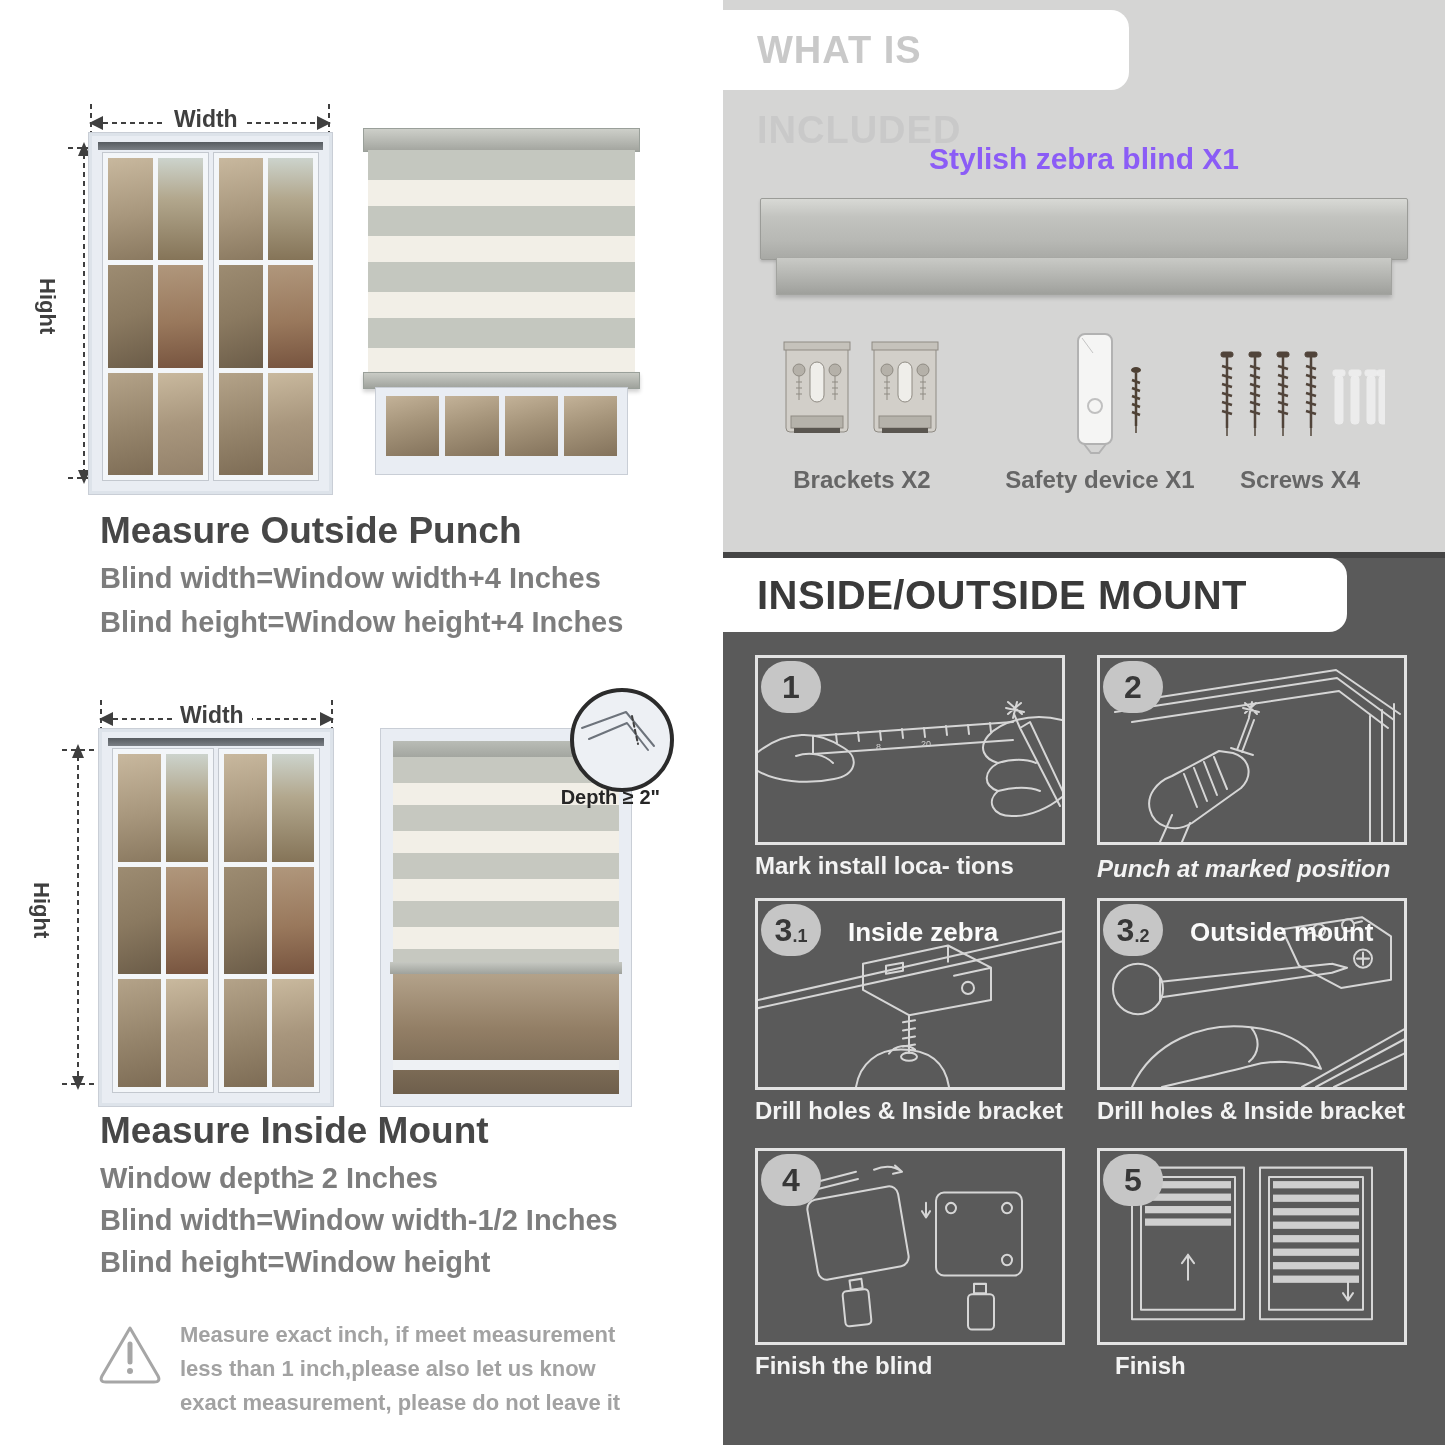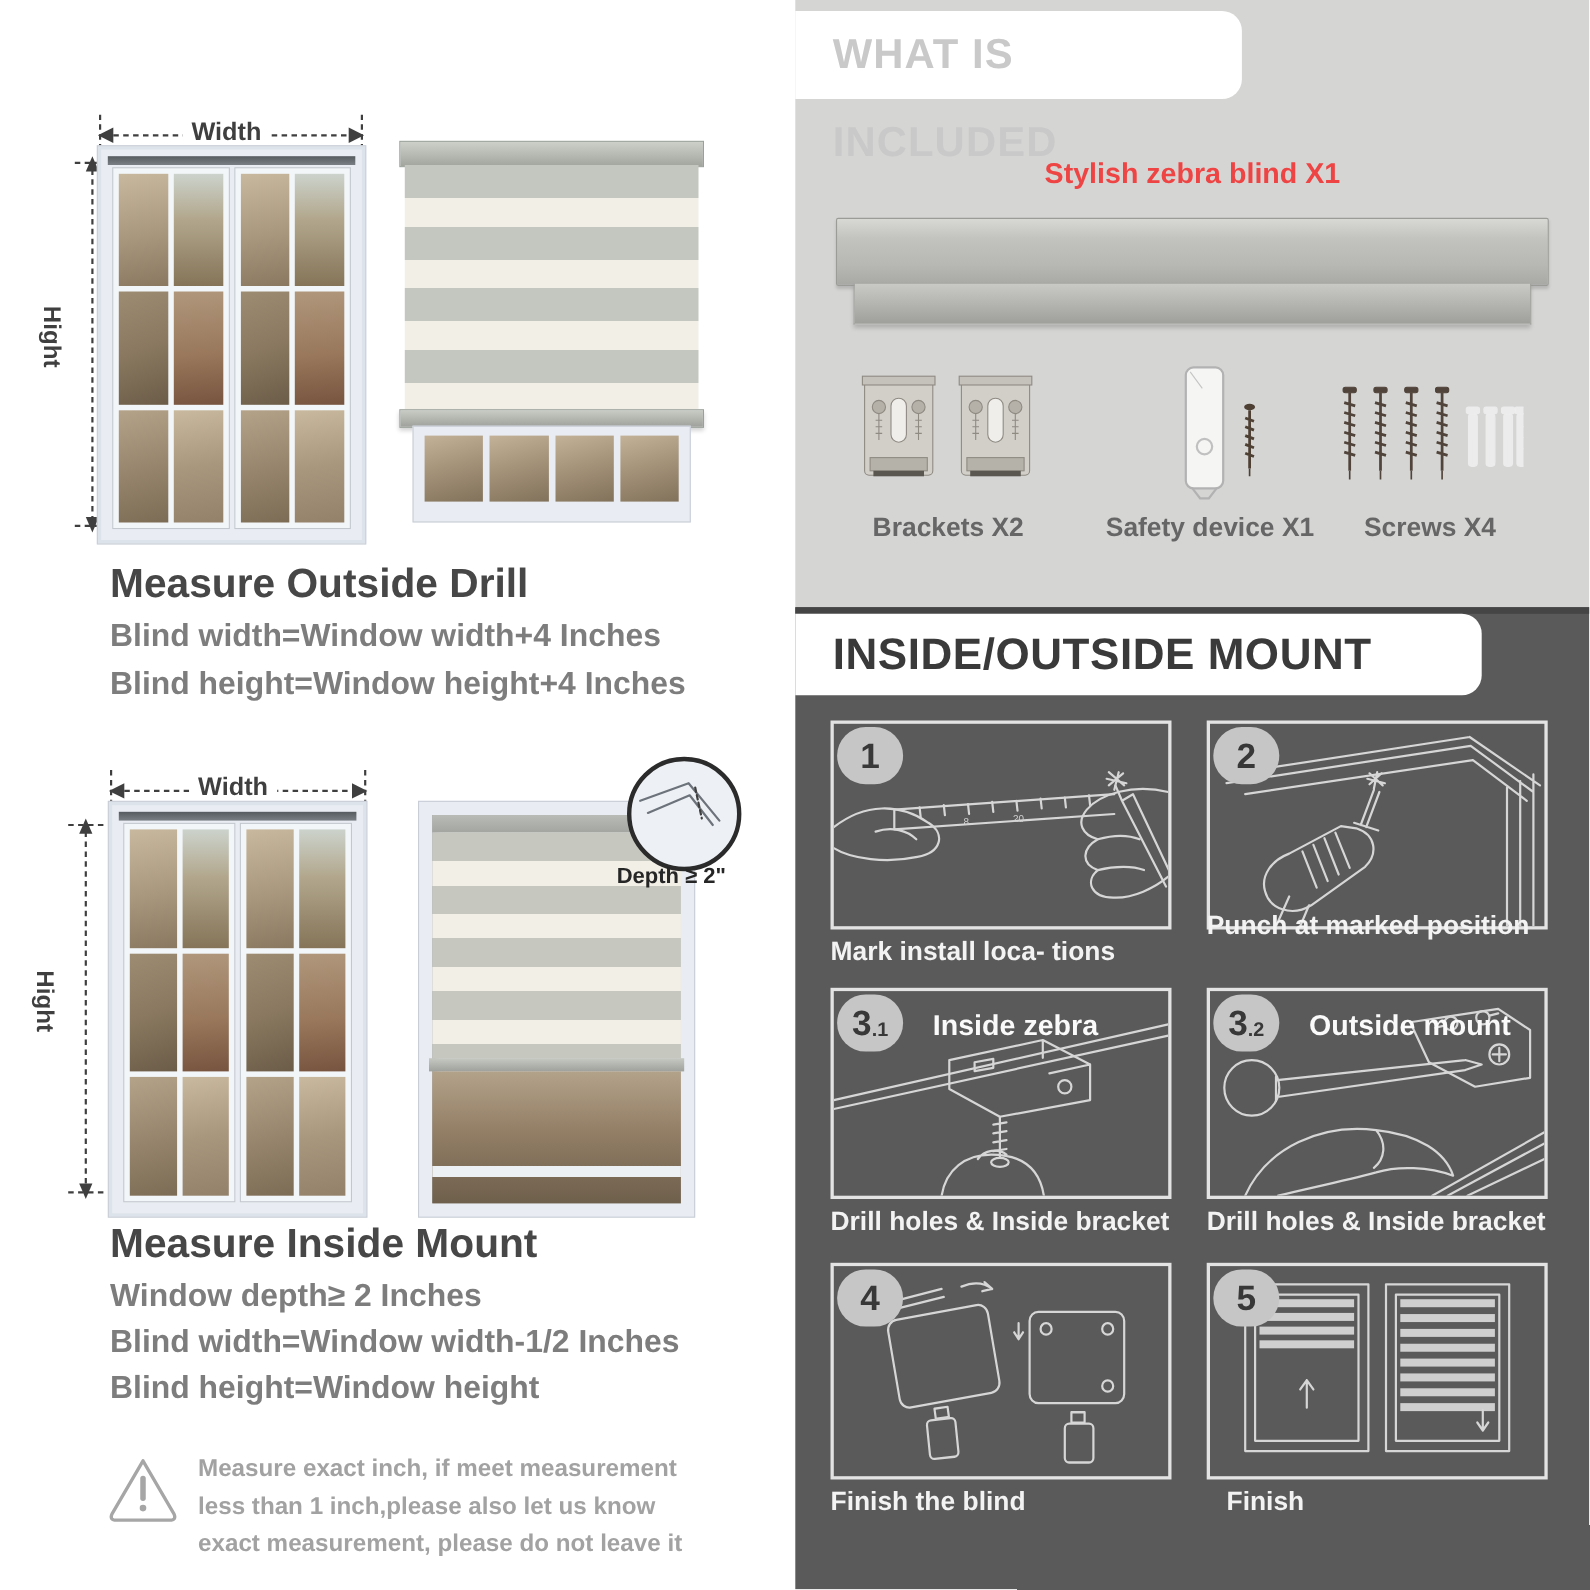--- a/index.html
+++ b/index.html
@@ -53,21 +53,21 @@
   .depth-label{position:absolute;font-weight:bold;font-size:20px;color:#262626;text-align:right;}
   .warn-text{position:absolute;font-weight:bold;font-size:22px;color:#a2a2a2;line-height:1.55;}
 
   
   .right-light{left:723px;top:0;width:722px;height:552px;background:#d5d5d4;}
   .right-dark{left:723px;top:552px;width:722px;height:893px;background:#5a5a5a;}
   .dark-topstrip{left:723px;top:552px;width:722px;height:6px;background:#454545;}
   .whitebox{background:#ffffff;border-radius:0 18px 18px 0;}
   .inc-header{left:723px;top:10px;width:372px;height:80px;color:#c9c9c9;font-weight:bold;font-size:38px;
               line-height:80px;padding-left:34px;letter-spacing:1px;}
-  .product-label{left:723px;top:142px;width:722px;text-align:center;font-weight:bold;font-size:26px;color:#ef4444;}
+  .product-label{left:723px;top:142px;width:722px;text-align:center;font-weight:bold;font-size:30px;color:#8b5cf6;}
   .cassette-main{left:760px;top:198px;width:646px;height:60px;border:1px solid #9b9c98;border-radius:2px;
                  background:linear-gradient(180deg,#d8d9d5 0%,#c2c3bf 30%,#b7b8b4 70%,#a8a9a5 100%);
                  box-shadow:0 2px 3px rgba(0,0,0,0.15);}
   .cassette-rail{left:776px;top:258px;width:614px;height:36px;border:1px solid #a2a39f;border-top:none;
                  background:linear-gradient(180deg,#c9cac6,#b0b1ad 60%,#9fa09c);
                  box-shadow:0 3px 4px rgba(0,0,0,0.18);}
   .item-caption{position:absolute;font-weight:bold;font-size:24px;color:#666666;text-align:center;}
   .mnt-header{left:723px;top:558px;width:590px;height:74px;color:#3a3a3a;font-weight:bold;font-size:40px;
               line-height:74px;padding-left:34px;letter-spacing:0.5px;}
 
@@ -132,21 +132,21 @@
     <div class="zebra" style="position:absolute;left:5px;top:22px;width:267px;height:222px;"></div>
     <div class="rail" style="position:absolute;left:0;top:244px;width:275px;height:15px;"></div>
     <div class="winbottom" style="position:absolute;left:12px;top:259px;width:231px;">
       <div class="pane"></div>
         <div class="pane"></div>
       <div class="pane"></div>
         <div class="pane"></div>
     </div>
   </div>
 
-  <div class="abs sec-heading" style="left:100px;top:510px;">Measure Outside Drill</div>
+  <div class="abs sec-heading" style="left:100px;top:510px;">Measure Outside Punch</div>
   <div class="abs formula" style="left:100px;top:562px;">Blind width=Window width+4 Inches</div>
   <div class="abs formula" style="left:100px;top:606px;">Blind height=Window height+4 Inches</div>
 
   <svg class="abs" style="left:95px;top:700px;" width="243" height="36">
     <path class="dimline" stroke-dasharray="5 4" d="M6 0 V36 M237 0 V36 M18 19 H225"></path>
     <polygon class="arrowfill" points="4,19 18,12 18,26"></polygon>
     <polygon class="arrowfill" points="239,19 225,12 225,26"></polygon>
   </svg>
   <div class="dim-label" style="left:172px;top:702px;">Width</div>
 
@@ -331,21 +331,21 @@
       <path class="art" d="M143 50 l16 4 M152 44 l-3 15 M145 45 l12 11 M156 45 l-11 10"></path>
       <path class="art" d="M149 60 L137 92 M154 62 L142 94 M131 90 L153 97"></path>
       <path class="art" d="M133 95 C151 101 153 118 141 130 L92 165 C74 176 54 168 50 152 C46 138 56 124 72 118 L119 93 Z"></path>
       <path class="art" d="M84 116 L97 149 M94 110 L107 143 M104 104 L117 137 M114 99 L127 131"></path>
       <path class="art" d="M72 157 L60 184 M90 165 L82 184"></path>
     </svg>
     <div class="badge">
         <span>2</span>
       </div>
   </div>
-  <div class="step-caption" style="left:1097px;top:828px;">Punch at  marked position</div>
+  <div class="step-caption" style="left:1097px;top:855px;font-style:italic;">Punch at  marked position</div>
 
   <div class="panel" style="left:755px;top:898px;height:192px;">
     <svg viewBox="0 0 304 184" preserveAspectRatio="none">
       <path class="art" d="M0 98 L304 30 M0 106 L304 40"></path>
       <path class="art" d="M105 62 L190 44 L233 66 L233 98 L151 113 L105 88 Z M190 44 L190 60 M233 66 L196 74"></path>
       <path class="art" d="M128 64 l17 -3 v8 l-17 3 Z"></path>
       <circle class="art" cx="210" cy="86" r="6"></circle>
       <path class="art" d="M151 113 V150 M145 120 l12 -2 M145 128 l12 -2 M145 136 l12 -2 M145 144 l12 -2"></path>
       <ellipse class="art" cx="151" cy="154" rx="8" ry="4"></ellipse>
       <path class="art" d="M98 184 C102 160 120 147 143 147 C170 147 187 159 191 184 M131 151 C137 143 149 141 157 147"></path>

